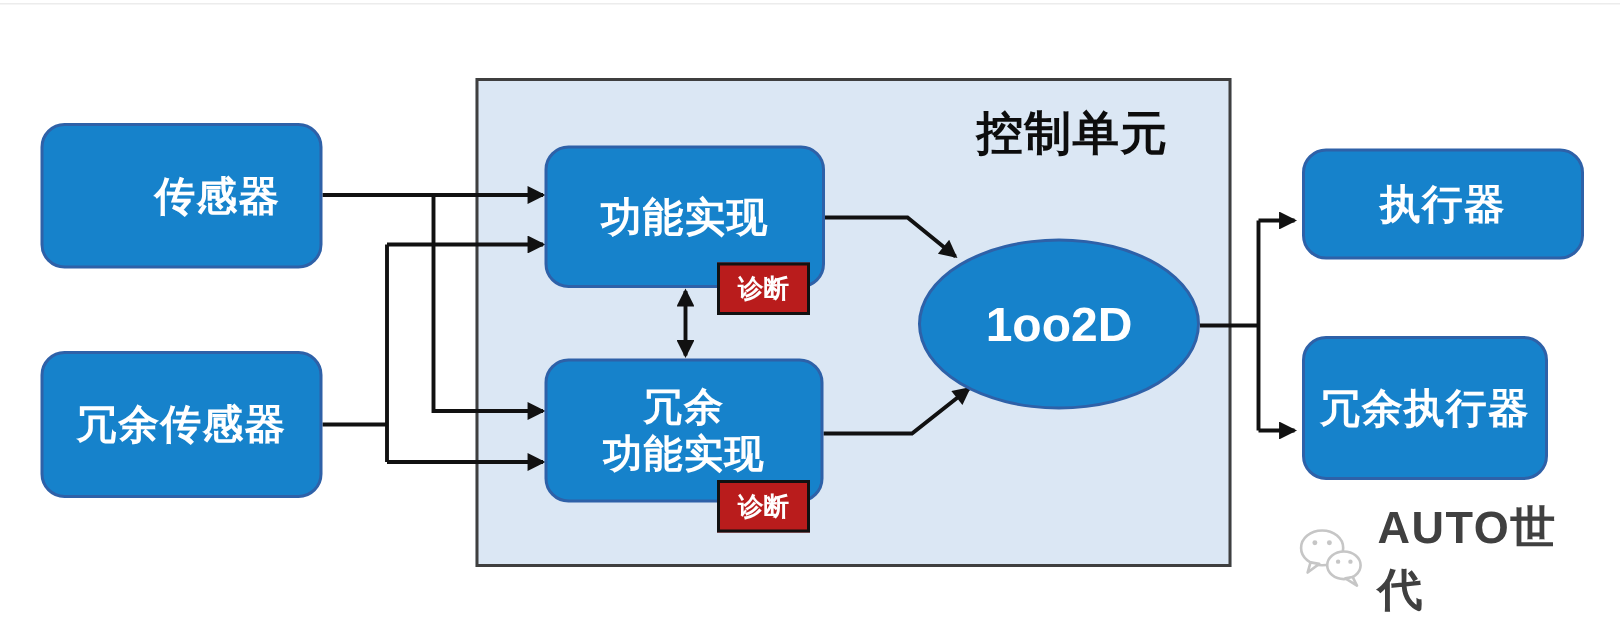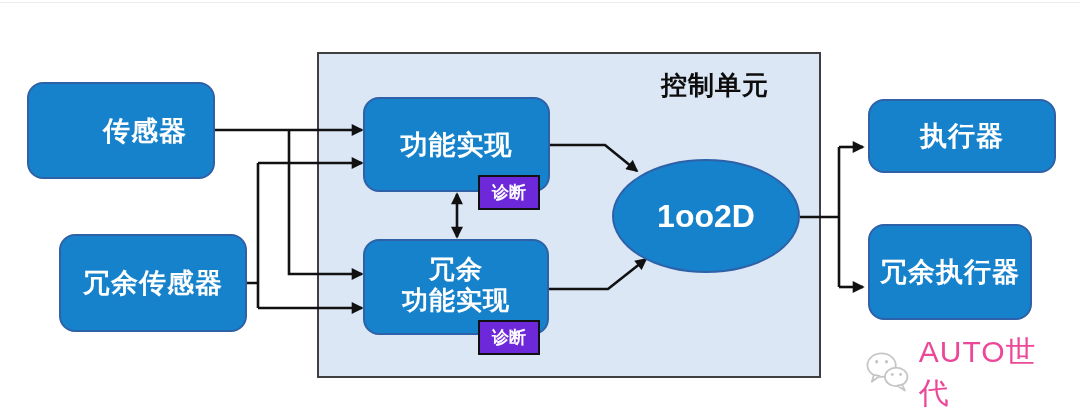--- a/index.html
+++ b/index.html
@@ -12,60 +12,60 @@
     position:absolute;left:0;top:2px;width:1080px;height:1px;
     background:#ececec;
   }
   
   .container-box{
     position:absolute;left:317px;top:52px;width:504px;height:326px;
     background:#DBE7F4;border:2px solid #3F3F3F;box-sizing:border-box;
   }
   .container-label{
     position:absolute;left:610px;top:68px;width:210px;
-    text-align:center;font-size:26px;font-weight:700;color:#0d0d0d;
+    text-align:center;font-size:31px;font-weight:700;color:#0d0d0d;
     letter-spacing:1px;
   }
   
   .node{
     position:absolute;box-sizing:border-box;
     background:#1682CB;border:2px solid #2E61A8;border-radius:16px;
     color:#ffffff;font-weight:700;font-size:27px;letter-spacing:1px;
     display:flex;align-items:center;justify-content:center;text-align:center;
   }
   .node-sensor           {left:27px; top:82px;  width:188px;height:97px;padding-left:48px;}
-  .node-redundant-sensor {left:27px; top:234px; width:188px;height:98px;margin-left:32px;}
+  .node-redundant-sensor {left:27px; top:234px; width:188px;height:98px;}
   .node-function         {left:363px;top:97px;  width:187px;height:95px;}
-  .node-redundant-function{left:363px;top:239px;width:186px;height:96px;font-size:26px;line-height:1.18;font-family:Liberation Mono, monospace;}
+  .node-redundant-function{left:363px;top:239px;width:186px;height:96px;font-size:26px;line-height:1.18;}
   .node-actuator         {left:868px;top:99px;  width:188px;height:74px;}
   .node-redundant-actuator{left:868px;top:224px;width:164px;height:96px;}
   .node-voter{
     left:612px;top:159px;width:188px;height:114px;
     border-radius:50%;font-size:32px;letter-spacing:0;
   }
   .diag{
     position:absolute;box-sizing:border-box;
-    background:#6d28d9;border:2px solid #111111;border-radius:0;
+    background:#b91c1c;border:2px solid #111111;border-radius:0;
     color:#ffffff;font-weight:700;font-size:17px;
     display:flex;align-items:center;justify-content:center;
   }
   .diag-top   {left:478px;top:175px;width:62px;height:35px;}
   .diag-bottom{left:478px;top:320px;width:62px;height:35px;}
   
   svg.wires{position:absolute;left:0;top:0;width:1080px;height:420px;}
   svg.wires path{stroke:#111111;stroke-width:2.6;fill:none;}
   
   .watermark{
     position:absolute;left:864px;top:348px;width:200px;height:50px;
     display:flex;align-items:center;gap:6px;
     color:#cbcbcb;
   }
   .watermark .wm-text{
-    font-size:30px;font-weight:400;letter-spacing:1px;
-    color:#ec4899;text-shadow:0 1px 0 #ffffff;
+    font-size:30px;font-weight:700;letter-spacing:1px;
+    color:#404040;text-shadow:0 1px 0 #ffffff;
   }
 </style>
 </head>
 <body>
 
 <div class="top-divider"></div>
 
 <div class="container-box"></div>
 <div class="container-label">控制单元</div>
 

